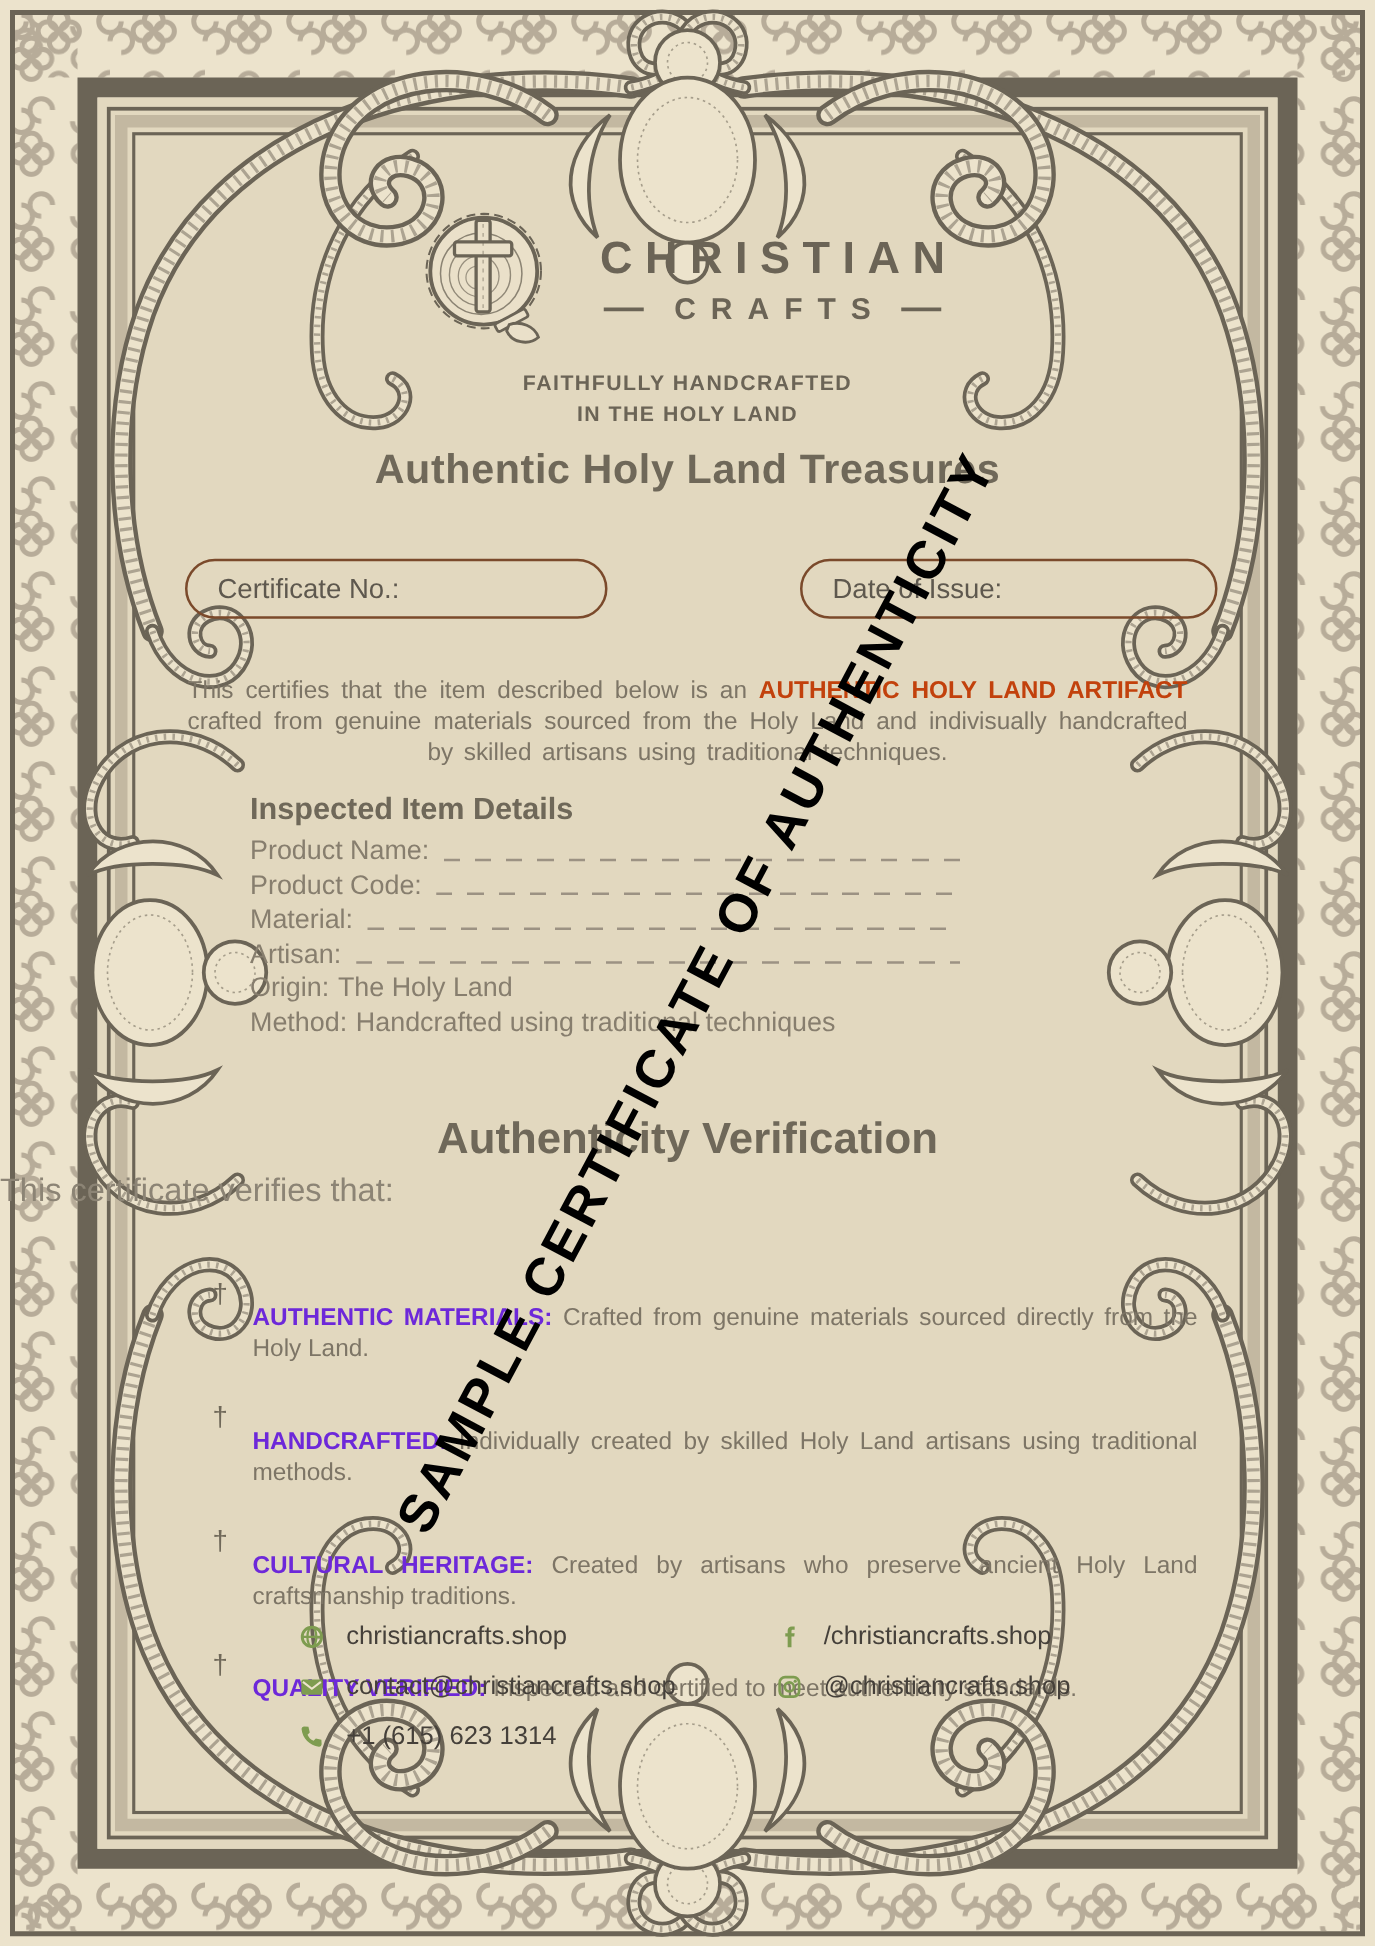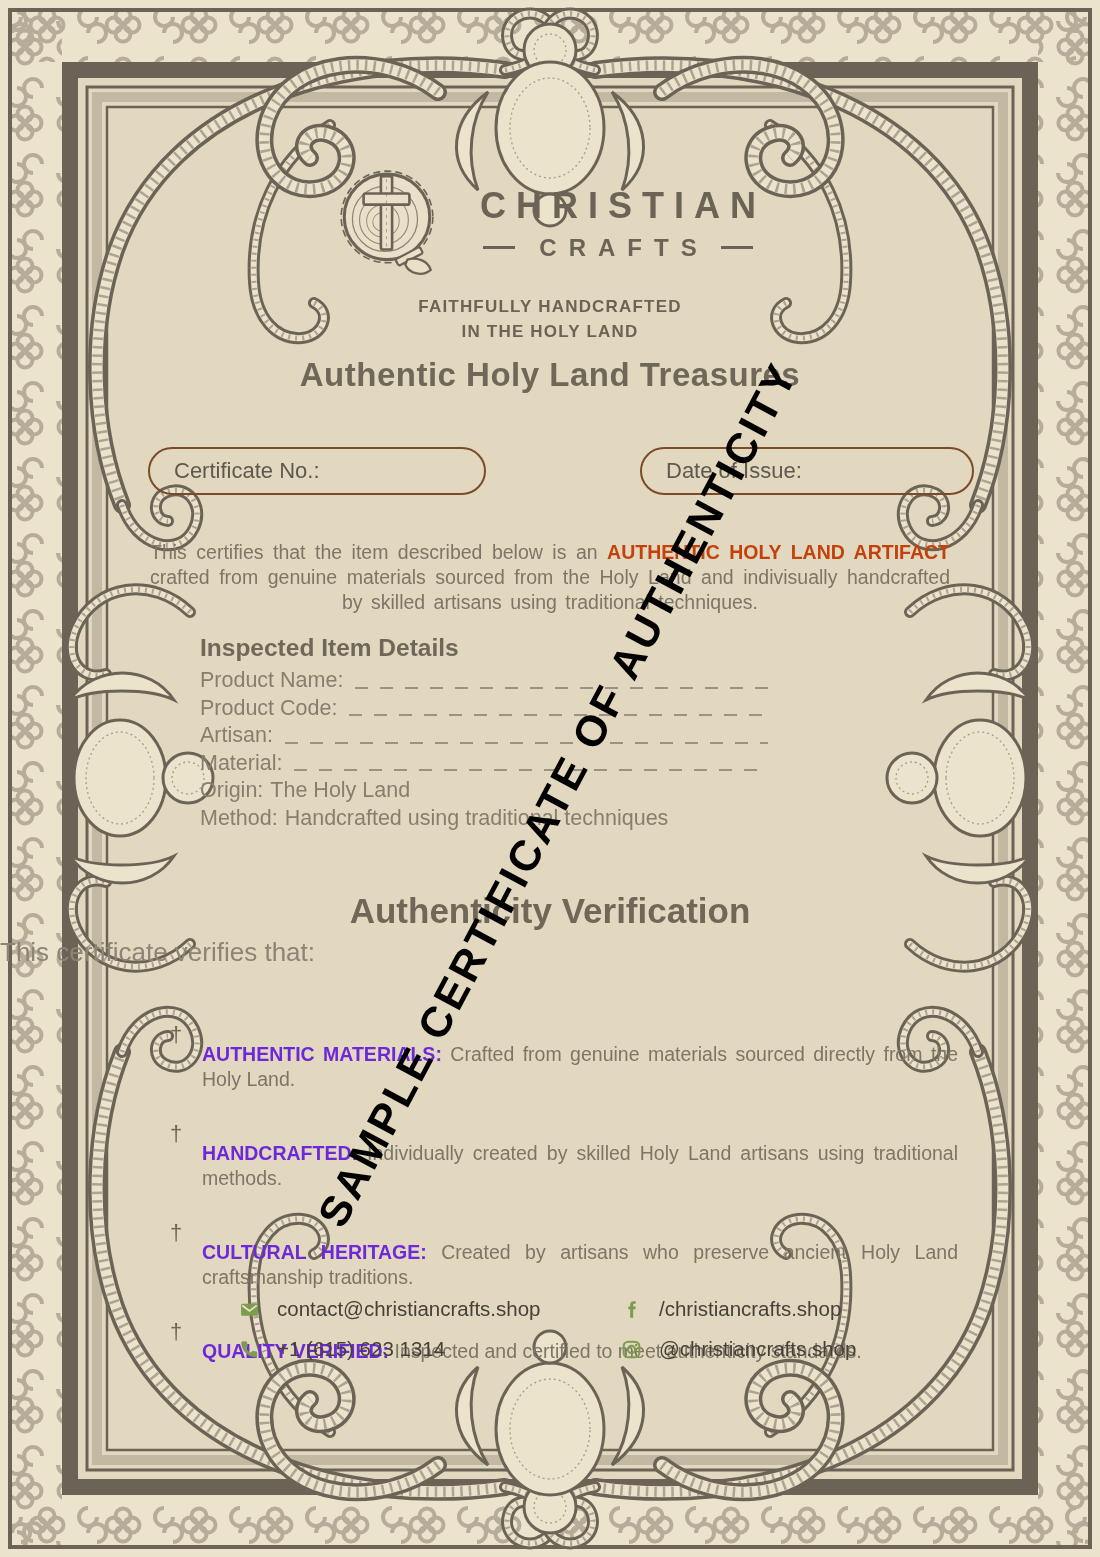--- a/index.html
+++ b/index.html
@@ -219,25 +219,25 @@
       <div class="details-heading">Inspected Item Details</div>
       <div class="detail-row">
         <span>Product Name:</span>
         <span class="dash"></span>
       </div>
       <div class="detail-row">
         <span>Product Code:</span>
         <span class="dash"></span>
       </div>
       <div class="detail-row">
+        <span>Material:</span>
+        <span class="dash"></span>
+      </div>
+      <div class="detail-row">
         <span>Artisan:</span>
-        <span class="dash"></span>
-      </div>
-      <div class="detail-row">
-        <span>Material:</span>
         <span class="dash"></span>
       </div>
       <div class="detail-row">
         <span>Origin:</span>
         <span class="detail-value">The Holy Land</span>
       </div>
       <div class="detail-row">
         <span>Method:</span>
         <span class="detail-value">Handcrafted using traditional techniques</span>
       </div>
@@ -262,20 +262,28 @@
       <div class="point">
         <span class="cross">†</span>
         <p class="point-text"><span class="point-label">QUALITY VERIFIED:</span> <span>Inspected and certified to meet authenticity standards.</span></p>
       </div>
     </div>
 
     <div class="contact">
       <div class="contact-col col-left">
         <div class="contact-row">
           <svg class="cicon" viewBox="0 0 18 18">
+            <circle cx="9" cy="9" r="7.3" fill="none" stroke="#7e9c50" stroke-width="2.2"></circle>
+            <ellipse cx="9" cy="9" rx="3.4" ry="7.3" fill="none" stroke="#7e9c50" stroke-width="1.7"></ellipse>
+            <line x1="1.7" y1="9" x2="16.3" y2="9" stroke="#7e9c50" stroke-width="1.7"></line>
+          </svg>
+          <span>christiancrafts.shop</span>
+        </div>
+        <div class="contact-row">
+          <svg class="cicon" viewBox="0 0 18 18">
             <rect x="1" y="3.5" width="16" height="11.5" rx="1.5" fill="#7e9c50"></rect>
             <path d="M2.2 5.2 L9 10.4 L15.8 5.2" fill="none" stroke="#ece3cc" stroke-width="1.6"></path>
           </svg>
           <span>contact@christiancrafts.shop</span>
         </div>
         <div class="contact-row">
           <svg class="cicon" viewBox="0 0 18 18">
             <path d="M6.4 1.4 L3.2 1.2 C2 1.2 1.1 2.1 1.2 3.3 C1.9 10.2 7.4 15.7 14.3 16.4 C15.5 16.5 16.4 15.6 16.4 14.4 L16.2 11.2 L12 10.2 L10.3 11.9 C7.9 10.8 6.8 9.7 5.7 7.3 L7.4 5.6 Z" fill="#7e9c50"></path>
           </svg>
           <span>+1 (615) 623 1314</span>

